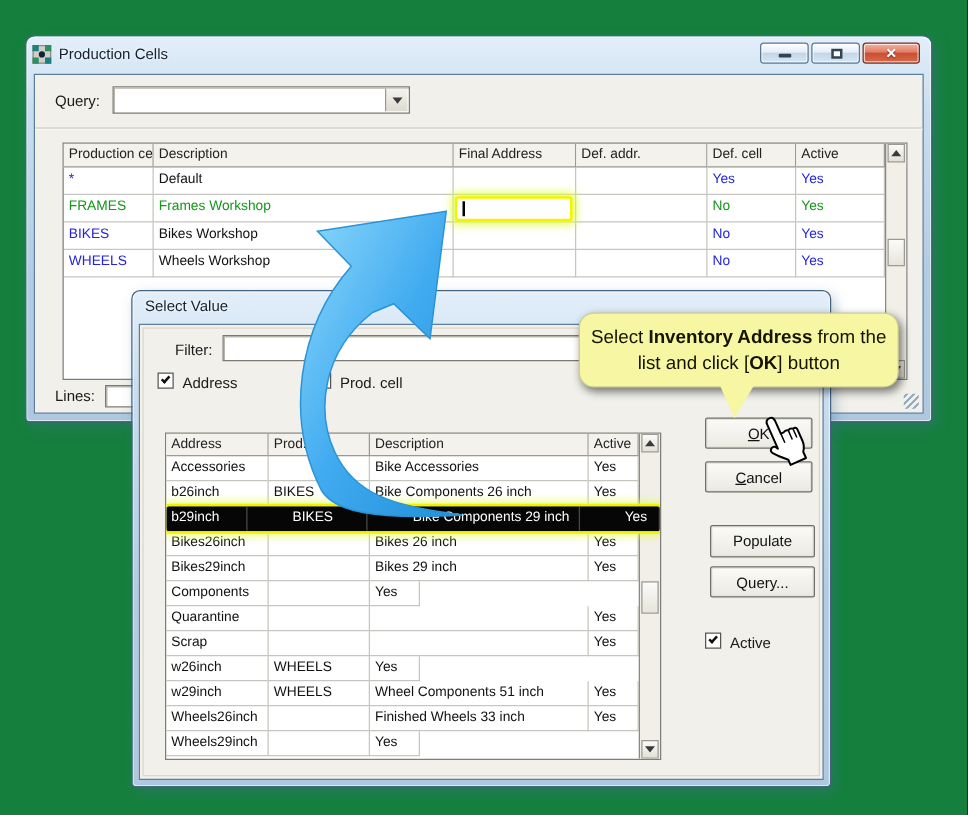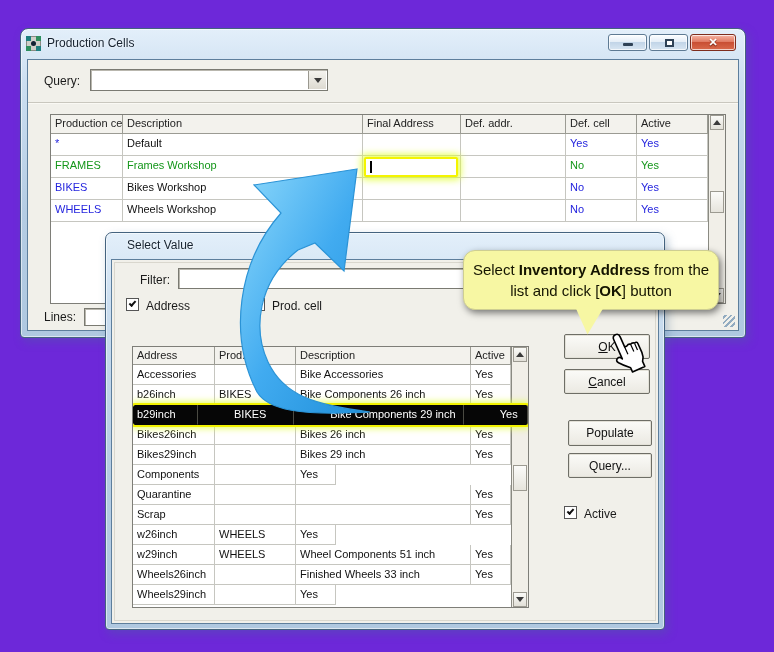--- a/index.html
+++ b/index.html
@@ -1,17 +1,17 @@
 <!DOCTYPE html>
 <html style="--blue: #2424DE; --green: #14961A; --callout: #F7F7A3;"><head>
 <meta charset="utf-8">
 <style>
   html,body{margin:0;padding:0;background:#000;}
   *{box-sizing:border-box;font-family:"Liberation Sans",sans-serif;}
-  #stage{position:relative;width:774px;height:652px;background:#6d28d9;overflow:hidden;}
+  #stage{position:relative;width:774px;height:652px;background:#15803d;overflow:hidden;}
 
   
   .aero-win{position:absolute;border:1px solid #44637F;
     background:linear-gradient(180deg,#E3EFFA 0%,#CBDEF0 18%,#B4CCE3 60%,#AFC8E0 100%);
     box-shadow:inset 0 0 0 1px rgba(255,255,255,.55), 3px 4px 10px rgba(70,110,150,.35);}
   #pc-window{left:20px;top:28px;width:726px;height:310px;border-radius:8px 8px 4px 4px;z-index:1;}
   #sv-dialog{left:105px;top:232px;width:560px;height:398px;border-radius:7px 7px 4px 4px;z-index:2;}
   .titlebar{position:absolute;left:0;top:0;right:0;height:28px;display:flex;align-items:center;}
   .title-text{font-size:12px;color:#15212E;margin-left:6px;text-shadow:0 0 3px #fff;}
   .client{position:absolute;background:#F1F0EA;border:1px solid #5D7E9C;}
@@ -199,21 +199,21 @@
       <span class="lbl" style="left:16px;top:250px;">Lines:</span>
       <div class="field" id="pc-status-box">
         <span class="lbl" style="left:3px;top:2px;"></span>
       </div>
       <div class="grip"></div>
     </div>
   </div>
 
   <div class="aero-win" id="sv-dialog">
     <div class="titlebar" style="height:24px;">
-      <span class="title-text" style="margin-left:21px;text-align:center;">Select Value</span>
+      <span class="title-text" style="margin-left:10px;text-align:center;">Select Value</span>
     </div>
     <div class="client" id="sv-client">
       <div class="inner-panel"></div>
       <span class="lbl" style="left:28px;top:13px;">Filter:</span>
       <div class="field" style="left:66px;top:8px;width:372px;height:21px;">
         <span class="lbl" style="left:4px;top:2px;"></span>
       </div>
 
       <div class="cb" style="left:14px;top:38px;">
           <div class="check"></div>

